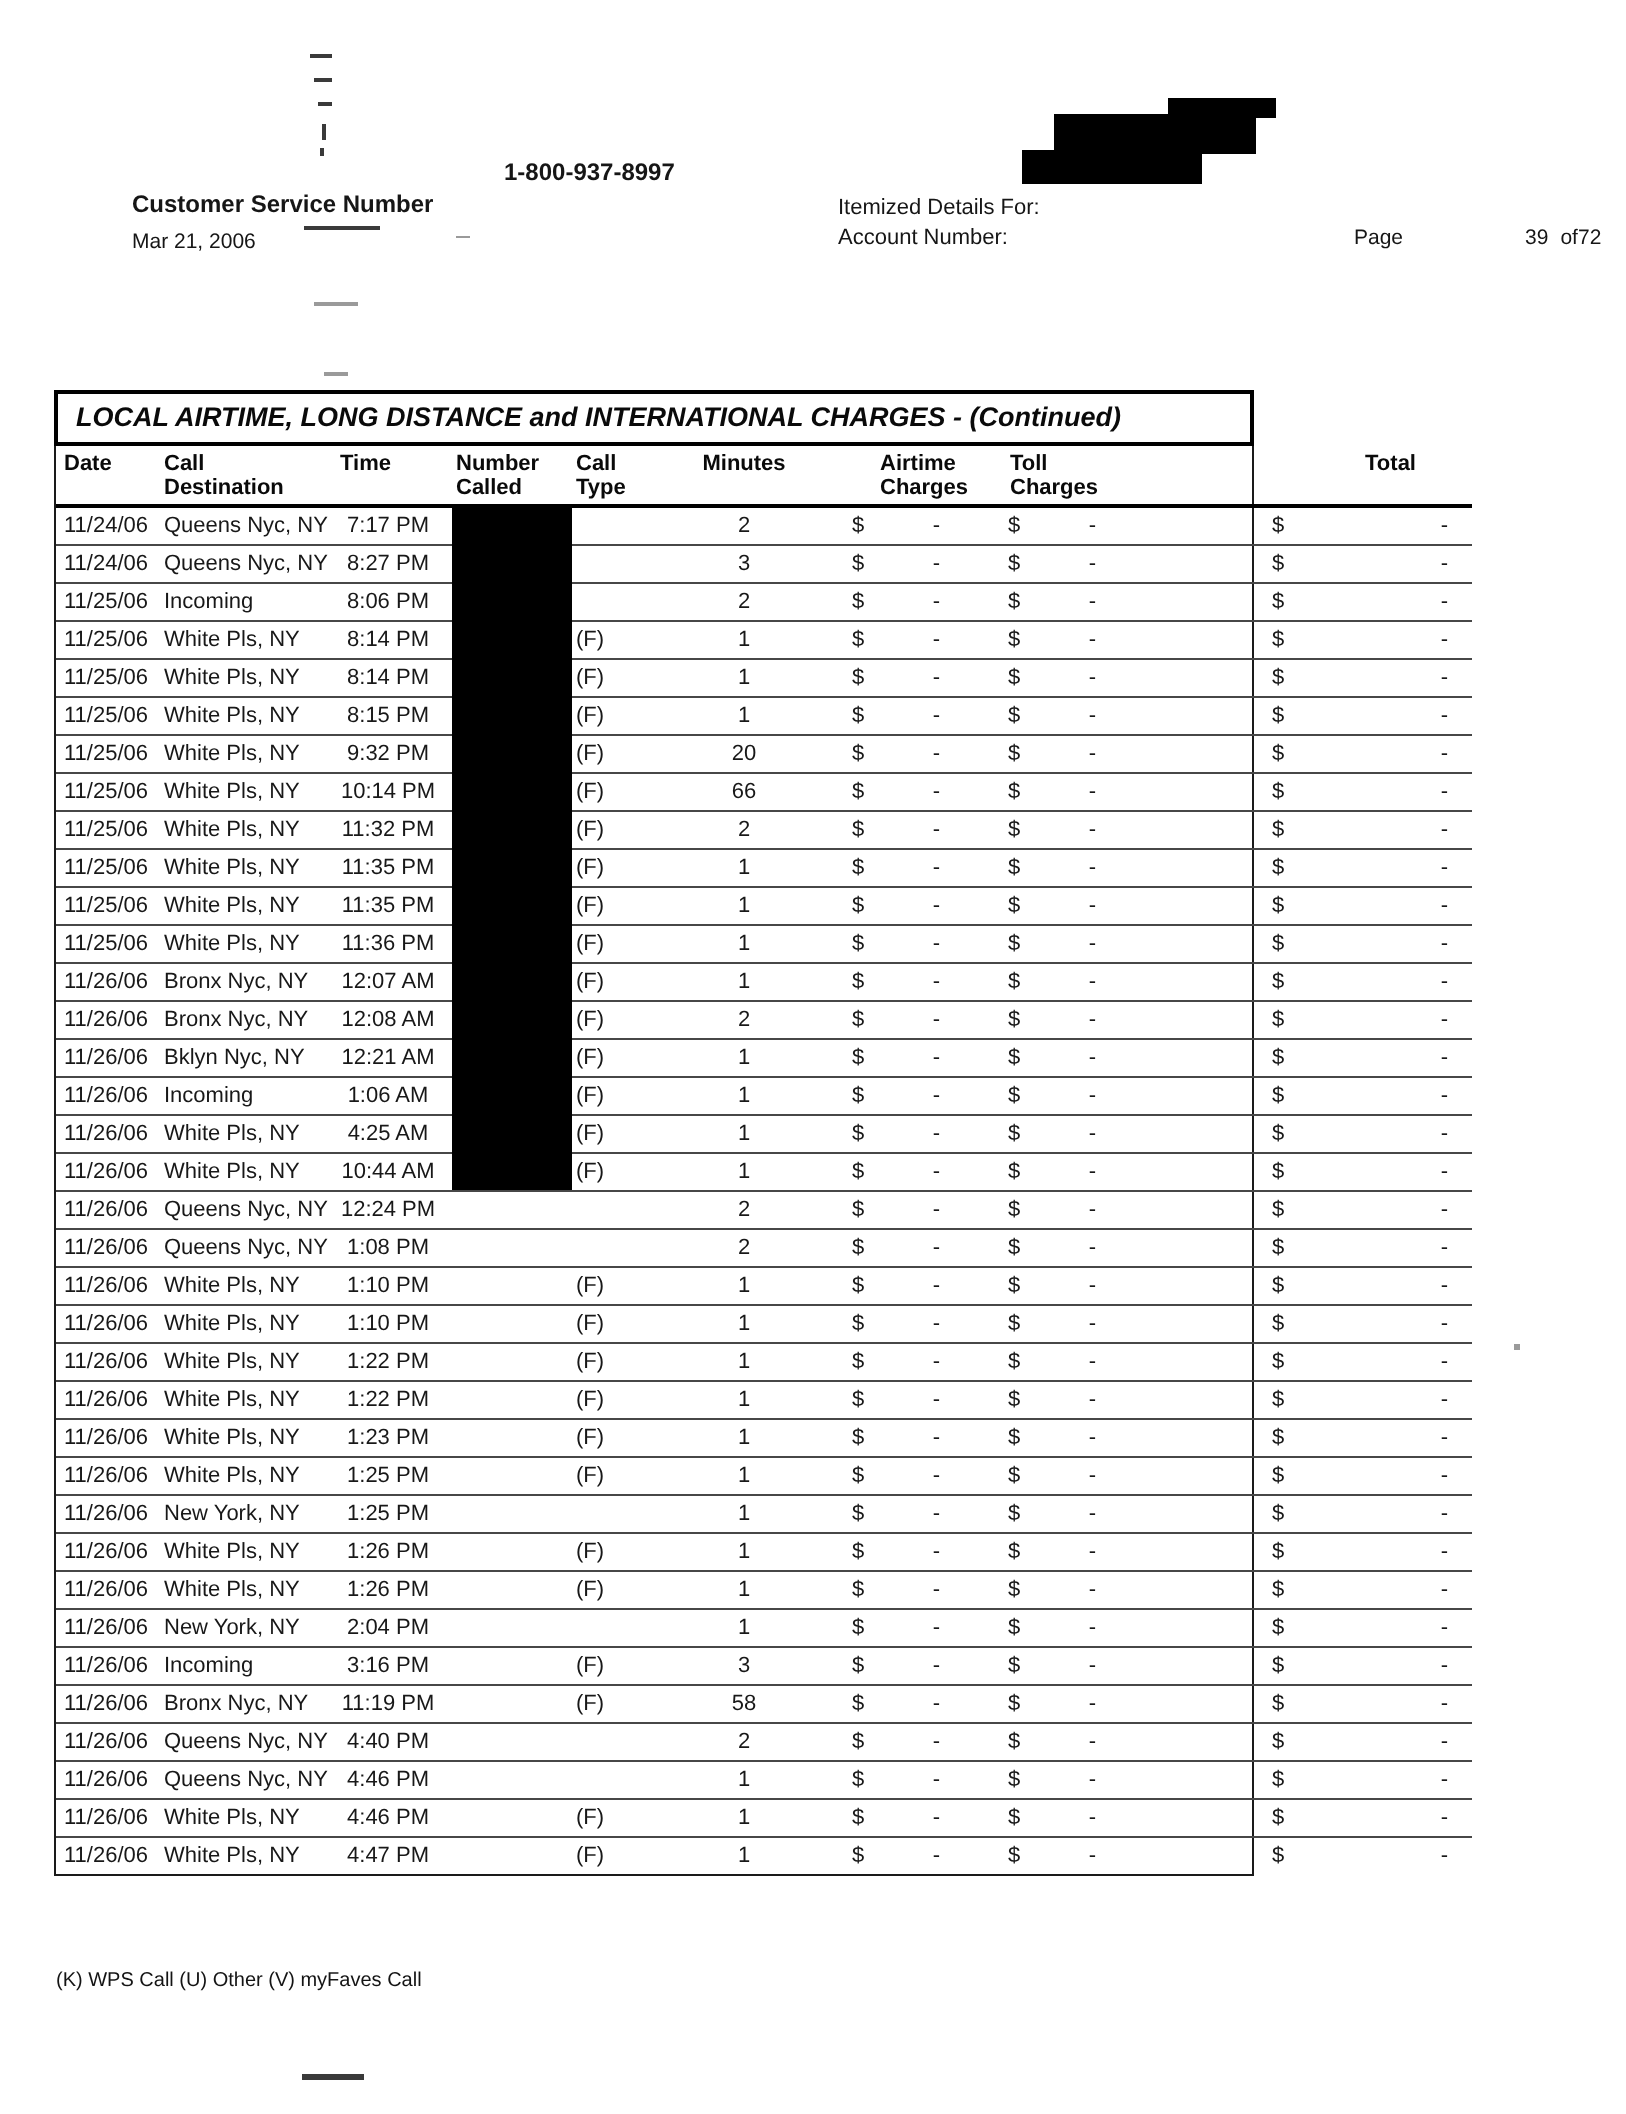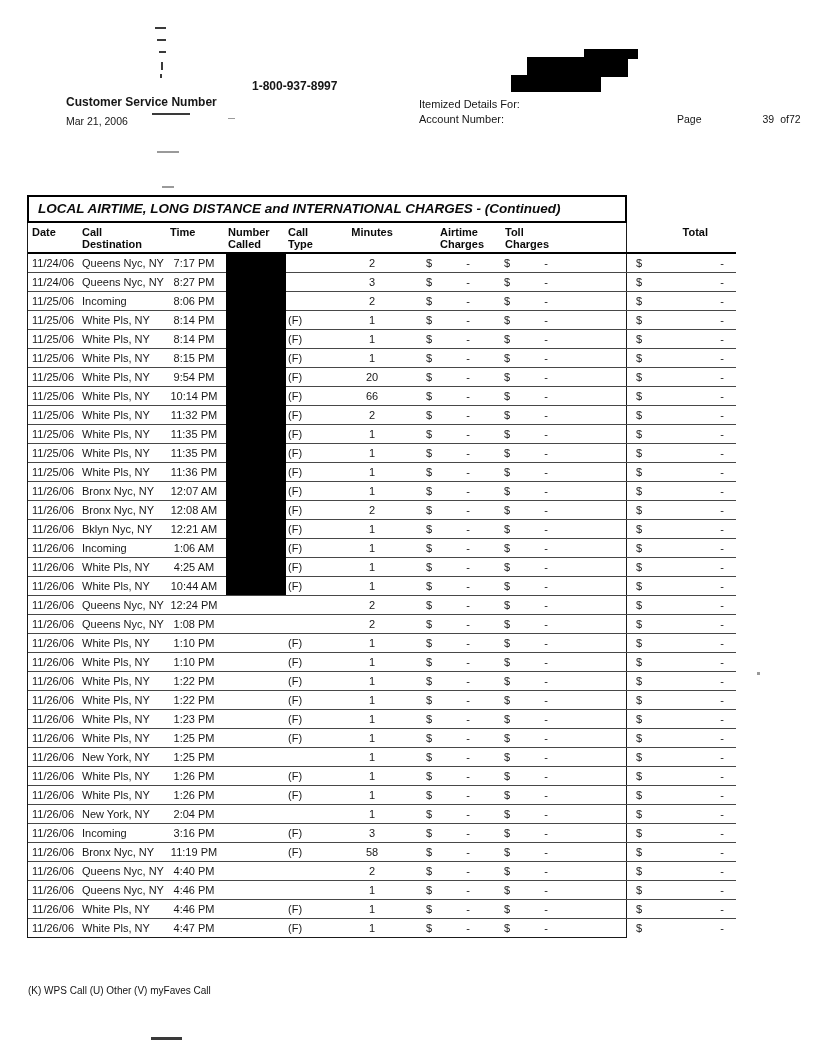--- a/index.html
+++ b/index.html
@@ -283,21 +283,21 @@
               <td class="c-money c-total">
                 <div class="money">
                   <span>$</span>
                   <span>-</span>
                 </div>
               </td>
             </tr>
             <tr>
               <td class="c-date">11/25/06</td>
               <td class="c-dest">White Pls, NY</td>
-              <td class="c-time">9:54 PM</td>
+              <td class="c-time">9:32 PM</td>
               <td class="c-num redacted"></td>
               <td class="c-type">(F)</td>
               <td class="c-min">20</td>
               <td class="c-money c-airtime">
                 <div class="money">
                   <span>$</span>
                   <span>-</span>
                 </div>
               </td>
               <td class="c-money c-toll">

